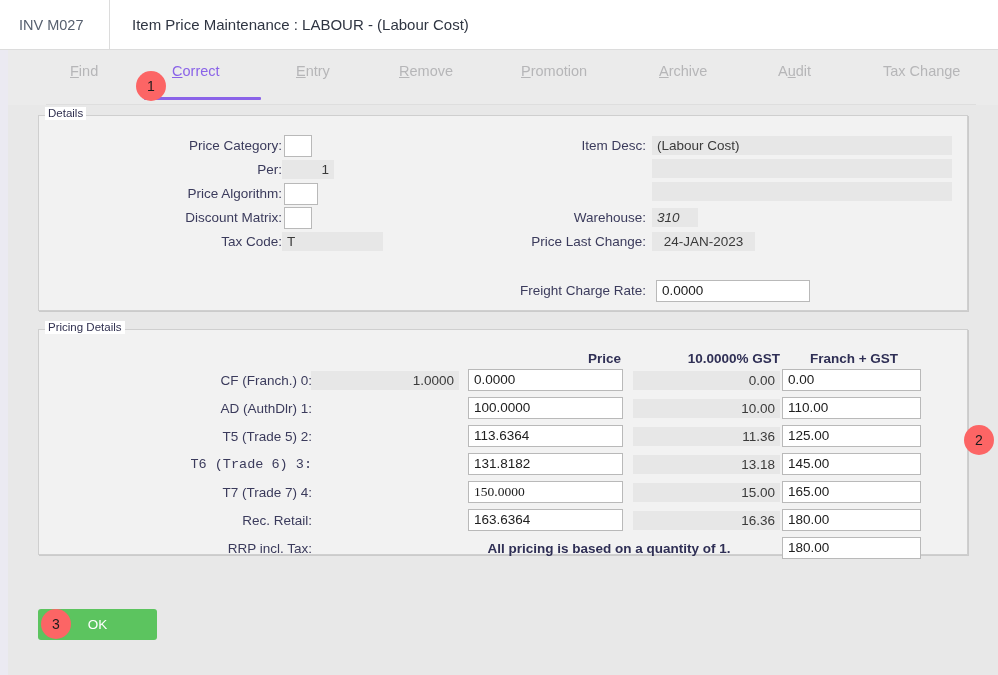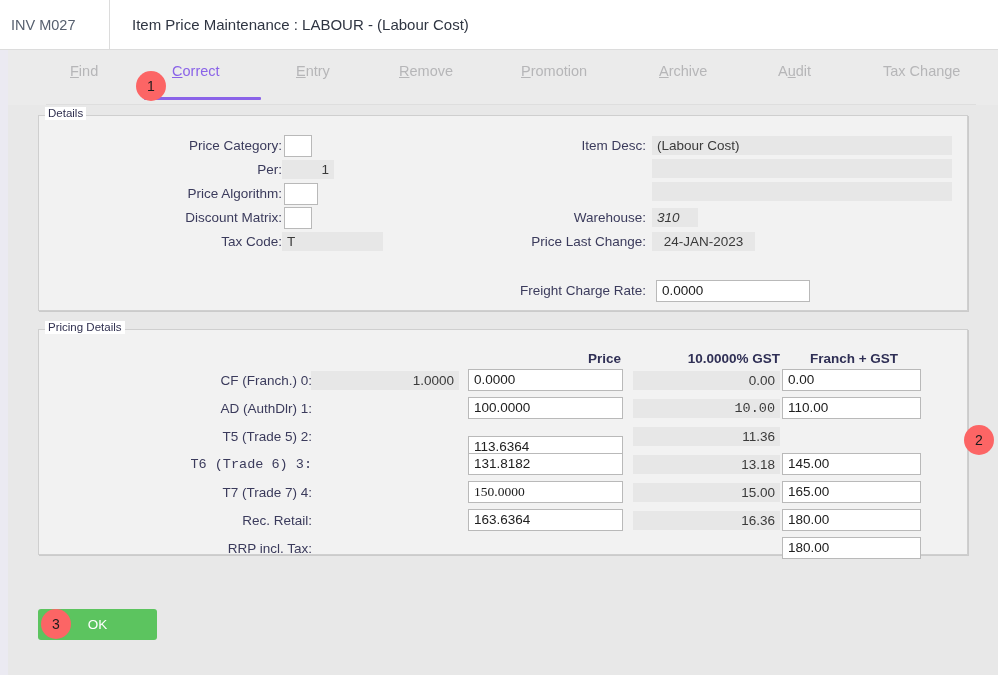--- a/index.html
+++ b/index.html
@@ -20,21 +20,21 @@
   .header {
     position: absolute; left: 0; top: 0;
     width: 998px; height: 50px;
     background: #ffffff;
     border-bottom: 1px solid #dcdcdc;
     display: flex; align-items: center;
   }
   .header-code {
     width: 110px; height: 50px;
     display: flex; align-items: center;
-    padding-left: 11px;
+    padding-left: 19px;
     font-size: 14.5px; color: #57606f;
     border-right: 1px solid #dcdcdc;
   }
   .header-title {
     padding-left: 22px;
     font-size: 15px; color: #2f3542;
   }
 
   
   .left-strip {
@@ -231,43 +231,45 @@
     <div class="col-head" style="left:748px; top:21px; width:134px; text-align:center;">Franch + GST</div>
 
     <div class="lbl" style="left:110px; top:43px; width:163px;">CF (Franch.) 0:</div>
     <div class="ro right" style="left:272px; top:41px; width:148px; height:19px;">1.0000</div>
     <div class="inp" style="left:429px; top:39px; width:155px; height:22px;">0.0000</div>
     <div class="ro right" style="left:594px; top:41px; width:147px; height:19px;">0.00</div>
     <div class="inp" style="left:743px; top:39px; width:139px; height:22px;">0.00</div>
 
     <div class="lbl" style="left:110px; top:71px; width:163px;">AD (AuthDlr) 1:</div>
     <div class="inp" style="left:429px; top:67px; width:155px; height:22px;">100.0000</div>
-    <div class="ro right" style="left:594px; top:69px; width:147px; height:19px;font-family:Liberation Mono, monospace;">10.00</div>
+    <div class="ro right" style="left:594px; top:69px; width:147px; height:19px;">10.00</div>
     <div class="inp" style="left:743px; top:67px; width:139px; height:22px;">110.00</div>
 
     <div class="lbl" style="left:110px; top:99px; width:163px;">T5 (Trade 5) 2:</div>
-    <div class="inp" style="left:429px; top:95px; width:155px; height:22px;margin-top:11px;">113.6364</div>
+    <div class="inp" style="left:429px; top:95px; width:155px; height:22px;">113.6364</div>
     <div class="ro right" style="left:594px; top:97px; width:147px; height:19px;">11.36</div>
+    <div class="inp" style="left:743px; top:95px; width:139px; height:22px;">125.00</div>
 
     <div class="lbl" style="left:110px; top:127px; width:163px;font-family:Liberation Mono, monospace;">T6 (Trade 6) 3:</div>
     <div class="inp" style="left:429px; top:123px; width:155px; height:22px;">131.8182</div>
     <div class="ro right" style="left:594px; top:125px; width:147px; height:19px;">13.18</div>
     <div class="inp" style="left:743px; top:123px; width:139px; height:22px;">145.00</div>
 
     <div class="lbl" style="left:110px; top:155px; width:163px;">T7 (Trade 7) 4:</div>
     <div class="inp" style="left:429px; top:151px; width:155px; height:22px;font-family:Liberation Serif, serif;">150.0000</div>
     <div class="ro right" style="left:594px; top:153px; width:147px; height:19px;">15.00</div>
     <div class="inp" style="left:743px; top:151px; width:139px; height:22px;">165.00</div>
 
     <div class="lbl" style="left:110px; top:183px; width:163px;">Rec. Retail:</div>
     <div class="inp" style="left:429px; top:179px; width:155px; height:22px;">163.6364</div>
     <div class="ro right" style="left:594px; top:181px; width:147px; height:19px;">16.36</div>
     <div class="inp" style="left:743px; top:179px; width:139px; height:22px;">180.00</div>
 
     <div class="lbl" style="left:110px; top:211px; width:163px;">RRP incl. Tax:</div>
+    <div class="note" style="left:405px; top:211px; width:330px; text-align:center;">All pricing is based on a quantity of 1.</div>
     <div class="inp" style="left:743px; top:207px; width:139px; height:22px;">180.00</div>
   </div>
 
   <div class="btn" id="ok-button">
     <span>OK</span>
   </div>
 
   <div class="badge" id="badge-1">1</div>
   <div class="badge" id="badge-2">2</div>
   <div class="badge" id="badge-3">3</div>

